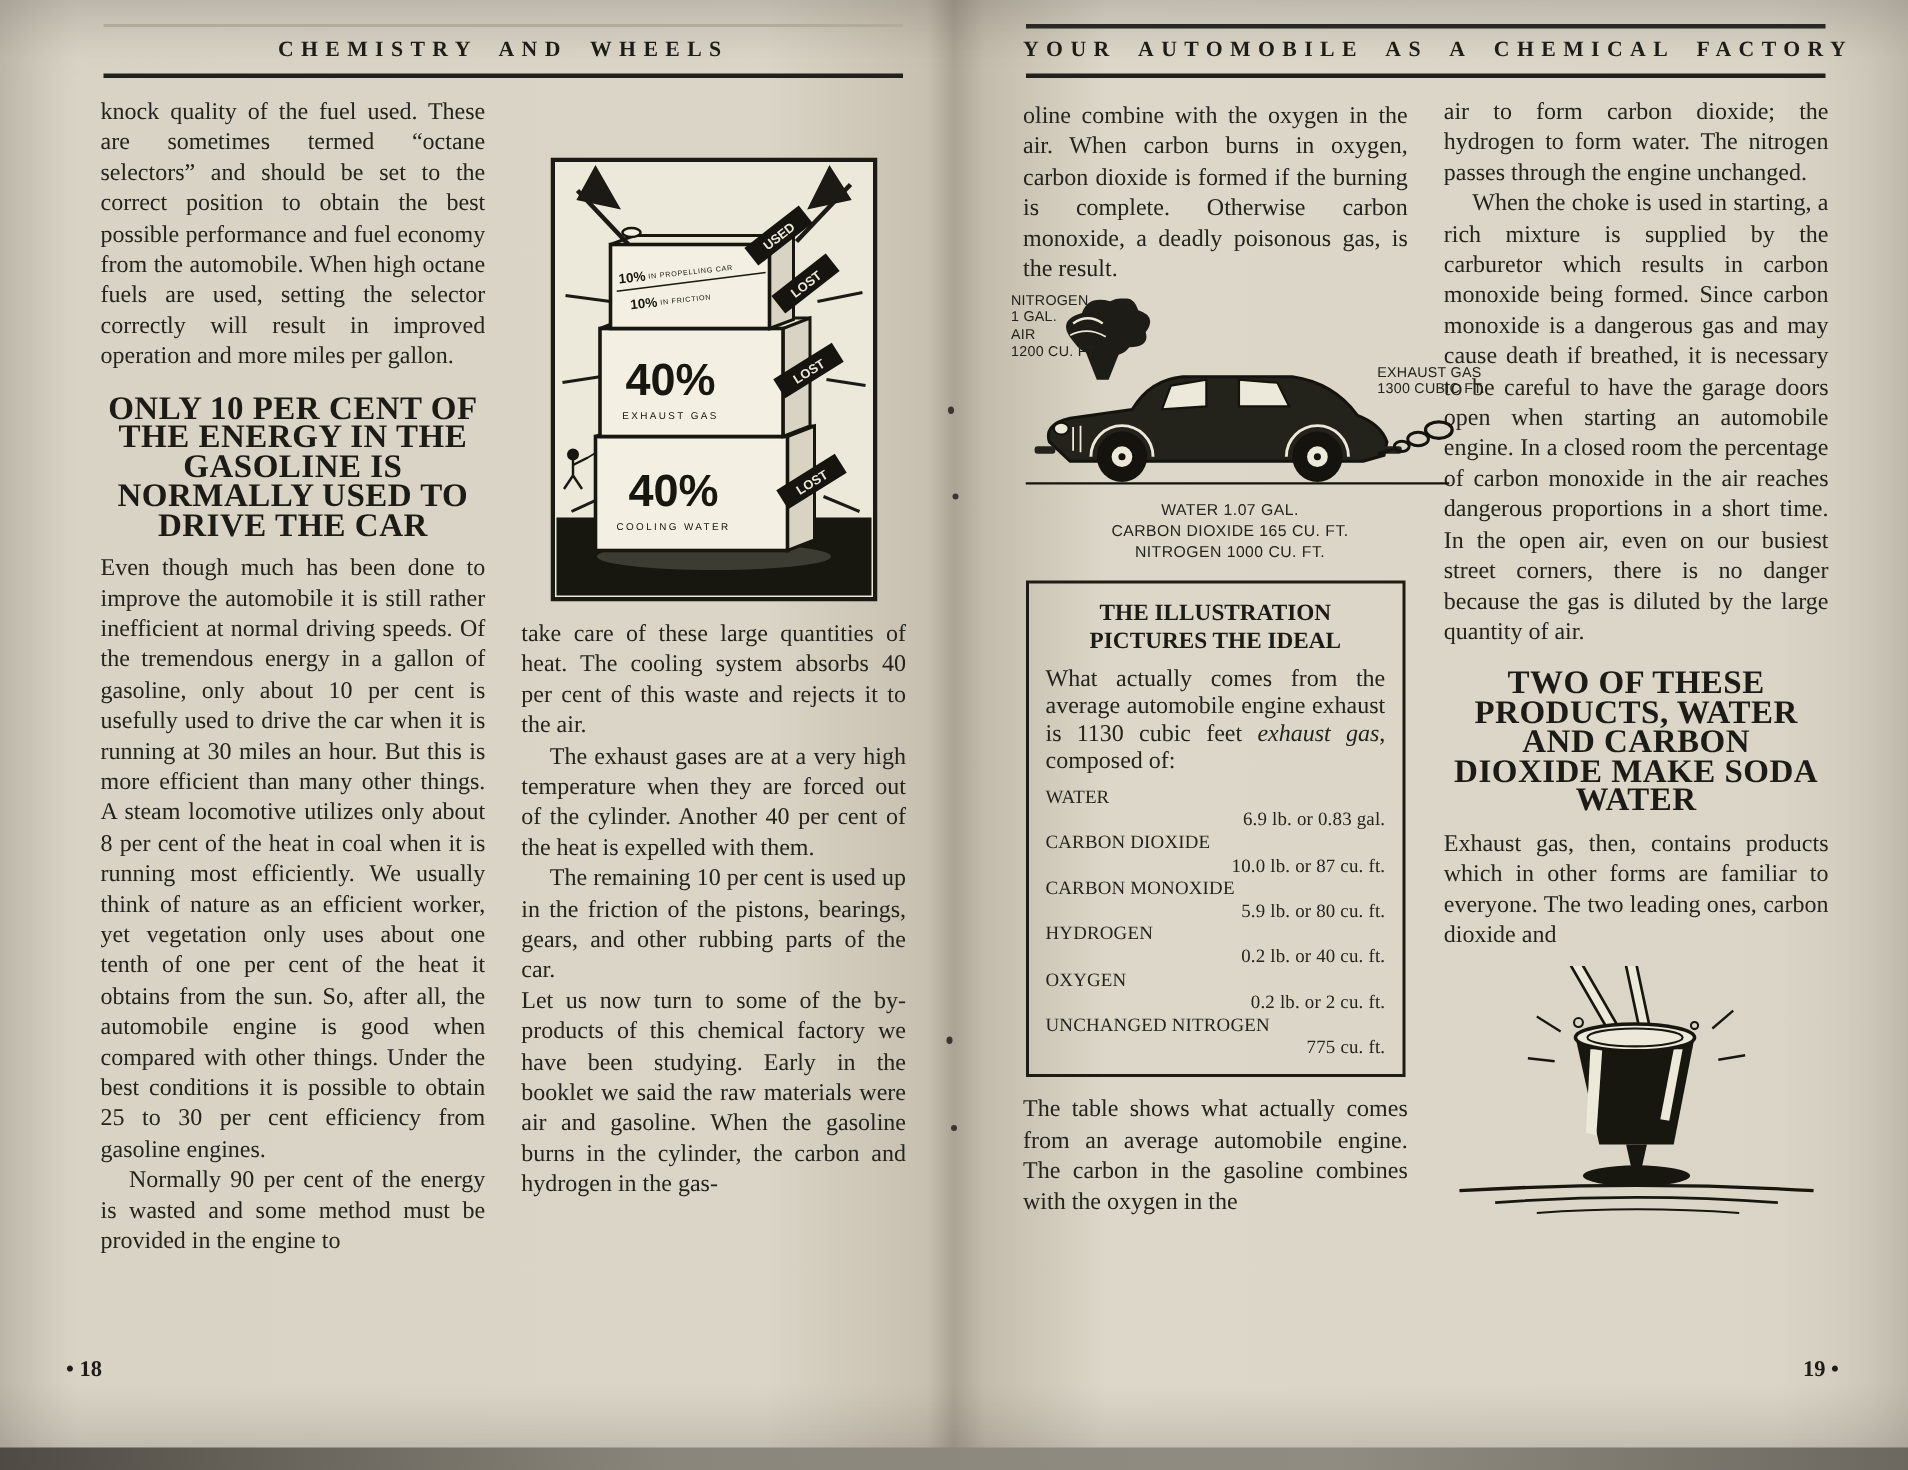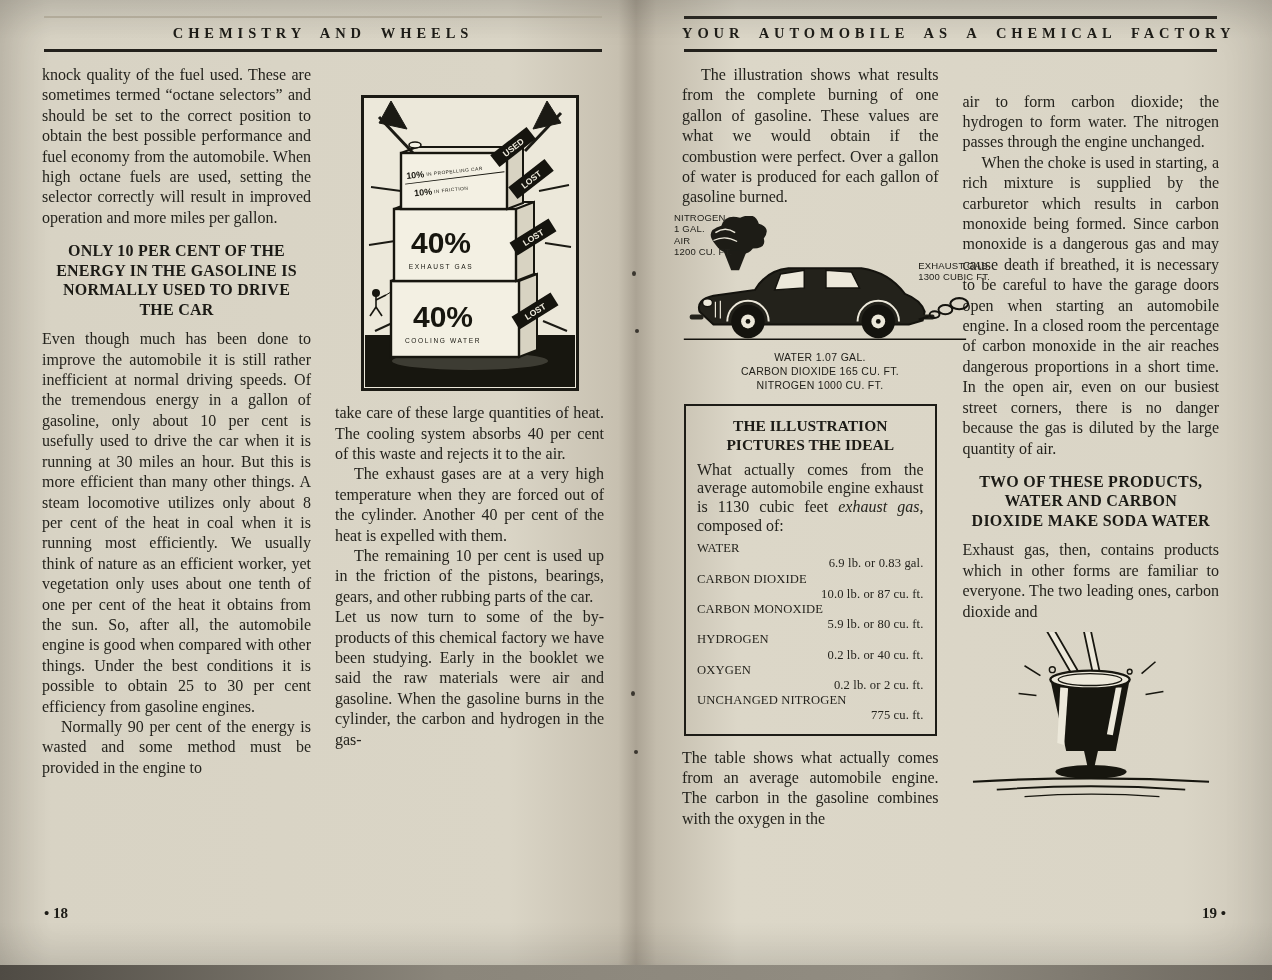--- a/index.html
+++ b/index.html
@@ -5,33 +5,33 @@
   html,body{margin:0;padding:0;background:#35322c;}
   .spread{
     position:relative;width:1272px;height:980px;overflow:hidden;
     font-family:"Liberation Serif",serif;color:#24231d;
     background:
       linear-gradient(180deg, rgba(0,0,0,.07) 0, rgba(0,0,0,0) 4%, rgba(0,0,0,0) 94%, rgba(0,0,0,.10) 100%),
       linear-gradient(90deg,#c9c3b4 0%,#d8d3c4 4%,#dad5c6 40%,#c7c0b0 48.6%,#aba394 50%,#c3bcac 51.6%,#dcd7c8 58%,#dad5c6 93%,#ccc6b7 100%);
     box-shadow:inset 0 0 50px rgba(0,0,0,.14);
   }
   .page{position:absolute;top:0;width:636px;height:960px;box-sizing:border-box;}
-  .page-left{left:0;padding:16px 32px 0 42px;}
+  .page-left{left:0;padding:16px 32px 0 67px;}
   .page-right{left:636px;padding:16px 53px 0 46px;}
   .hdr{text-align:center;}
   .rule-faint{height:2px;background:#b2ab9a;margin:0 2px 7px;}
   .rule-top{height:3px;background:#2a2823;margin:0 2px 6px;}
   .hdr-title{font-weight:bold;font-size:14.5px;letter-spacing:.34em;word-spacing:.45em;color:#1d1c17;white-space:nowrap;}
   .rule-bot{height:3px;background:#23211c;margin:7px 2px 0;}
   .cols{display:flex;gap:24px;margin-top:13px;align-items:center;}
   .col{flex:1;min-width:0;}
   p{margin:0;text-align:justify;font-size:16px;line-height:20.4px;}
   .pi{text-indent:19px;}
   .colhead{font-family:"Liberation Serif",serif;font-weight:bold;text-align:center;
-    font-size:16px;line-height:19.5px;margin:13px 4px 10px;letter-spacing:.015em;color:#1c1b16;}
+    font-size:22px;line-height:19.5px;margin:13px 4px 10px;letter-spacing:.015em;color:#1c1b16;}
   .pagenum{position:absolute;bottom:38px;font-weight:bold;font-size:15px;color:#1d1c17;}
   .pagenum-left{left:44px;}
   .pagenum-right{right:46px;}
   figure{margin:0;}
   .fig-energy{width:218px;margin:2px auto 12px;}
   .fig-energy svg{display:block;width:100%;height:auto;}
   .fig-car{position:relative;width:306px;margin:8px 0 2px -12px;}
   .fig-car svg{display:block;width:306px;height:132px;}
   .car-label{position:absolute;font-family:"Liberation Sans",sans-serif;font-size:9.5px;line-height:11.5px;color:#23221c;letter-spacing:.02em;}
   .car-label-in{top:-4px;left:4px;}
@@ -153,21 +153,21 @@
   </div>
 
   <div class="page page-right">
     <div class="hdr">
       <div class="rule-top"></div>
       <div class="hdr-title">YOUR AUTOMOBILE AS A CHEMICAL FACTORY</div>
       <div class="rule-bot"></div>
     </div>
     <div class="cols">
       <div class="col">
-        <p class="pi">The illustration shows what results from the complete burning of one gallon of gasoline. These values are what we would obtain if the combustion were perfect. Over a gallon of water is produced for each gallon of gasoline burned.</p>
+        <p>oline combine with the oxygen in the air. When carbon burns in oxygen, carbon dioxide is formed if the burning is complete. Otherwise carbon monoxide, a deadly poisonous gas, is the result.</p>
 
         <figure class="fig-car">
           <div class="car-label car-label-in">
             <div>NITROGEN</div>
             <div>1 GAL.</div>
             <div>AIR</div>
             <div>1200 CU. FT.</div>
           </div>
           <div class="car-label car-label-out">
             <div>EXHAUST GAS</div>

